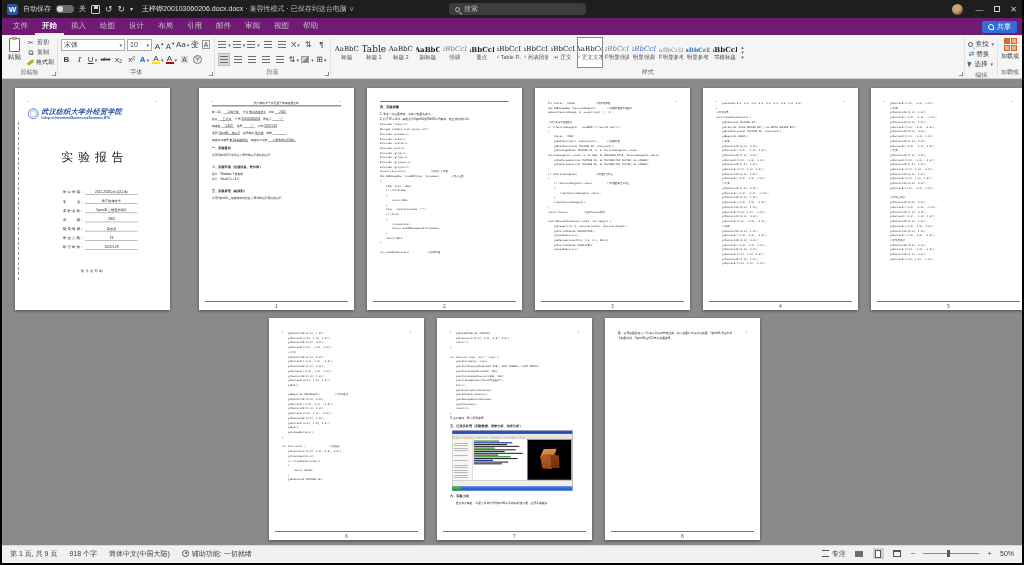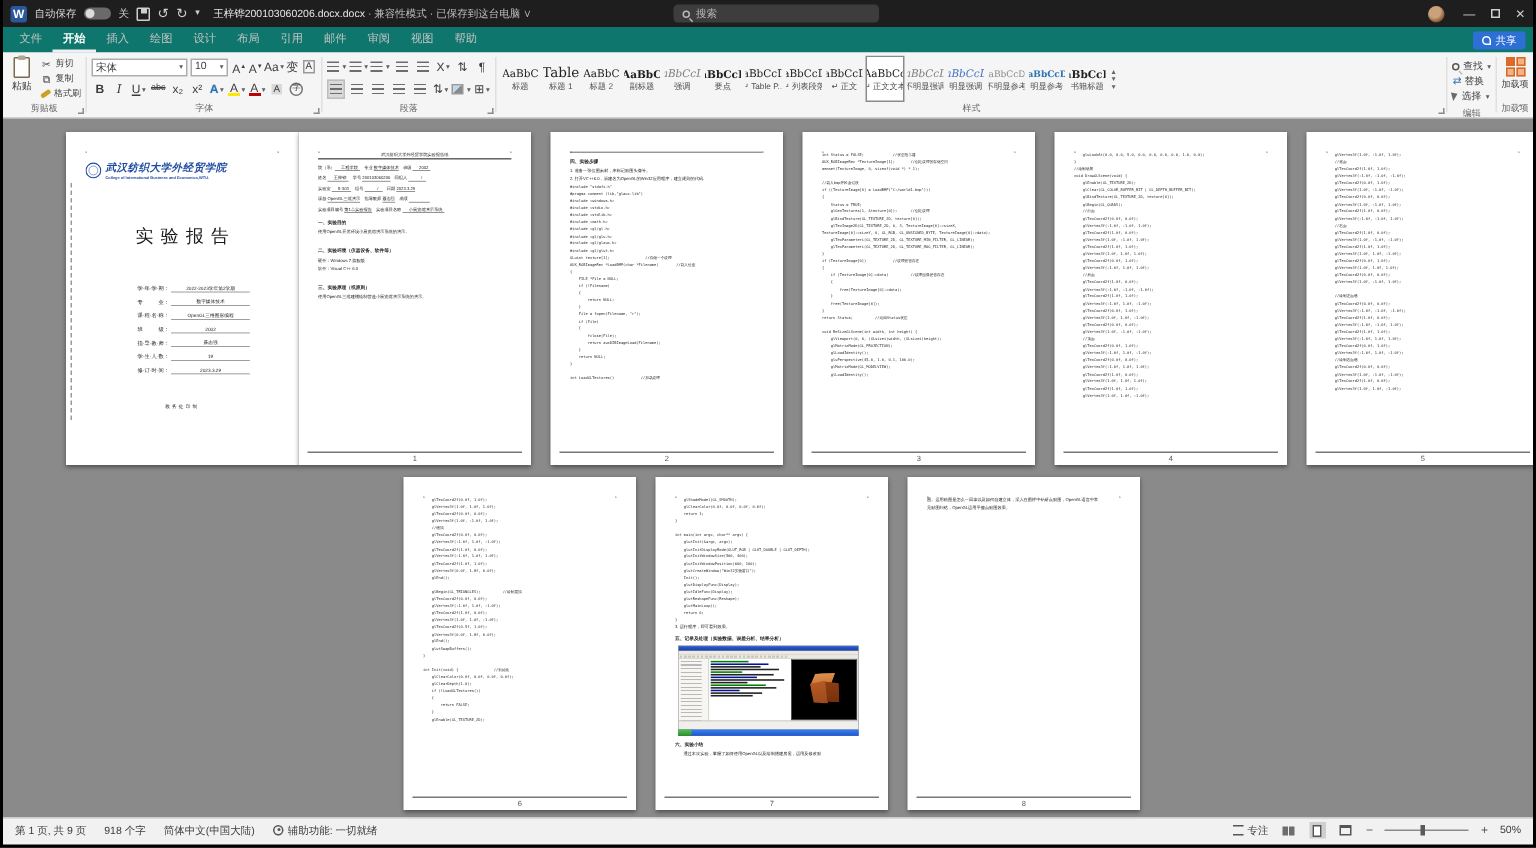--- a/index.html
+++ b/index.html
@@ -18,21 +18,21 @@
   .title-text .dim { color:#bdbdbd; }
   .searchbox { position:absolute; left:447px; top:3px; width:137px; height:12px; background:#3d3d3d; border-radius:3px; display:flex; align-items:center; gap:4px; padding-left:6px; color:#b9b9b9; font-size:7px; }
   .mag { width:5px; height:5px; border:1px solid #b9b9b9; border-radius:50%; position:relative; flex:0 0 auto; }
   .mag::after { content:""; position:absolute; left:4px; top:4px; width:3px; height:1px; background:#b9b9b9; transform:rotate(45deg); transform-origin:0 0; }
   .tb-right { position:absolute; right:0; top:0; height:18px; display:flex; align-items:center; }
   .avatar { width:11px; height:11px; border-radius:50%; background:radial-gradient(circle at 40% 35%, #caa27a 0 40%, #8a5a3a 70%, #5a3a24 100%); margin-right:8px; }
   .winbtn { width:17px; height:18px; display:flex; align-items:center; justify-content:center; color:#cfcfcf; font-size:8px; }
   .maxbox { width:6px; height:6px; border:1px solid #cfcfcf; }
 
   
-  .tabrow { position:relative; height:17px; background:#0f766e; display:flex; align-items:flex-end; padding-left:4px; }
+  .tabrow { position:relative; height:17px; background:#701a75; display:flex; align-items:flex-end; padding-left:4px; }
   .tab { font-size:7.5px; color:#c3c3c3; padding:3px 7px 4px; cursor:default; }
   .tab.active { color:#fff; font-weight:bold; border-bottom:2px solid #f0f0f0; padding-bottom:2px; }
   .share-btn { position:absolute; right:5px; bottom:2px; height:12px; background:#2e6fd6; border-radius:2px; color:#fff; font-size:7px; display:flex; align-items:center; gap:3px; padding:0 6px; }
   .share-ico { width:6px; height:6px; border:1px solid #fff; border-radius:50% 50% 0 50%; }
 
   
   .ribbon { position:relative; height:44px; background:#f5f5f5; border-bottom:1px solid #d0cfcf; display:flex; align-items:stretch; color:#3c3c3c; }
   .rgroup { display:flex; flex-direction:column; padding:2px 3px 0; }
   .rg-body { flex:1; }
   .rg-label { height:10px; font-size:6px; color:#696969; text-align:center; position:relative; white-space:nowrap; }
@@ -537,21 +537,21 @@
           <span>加载项</span>
         </div>
       </div>
       <div class="rg-label"><span>加载项</span></div>
     </div>
 
     <div class="collapse">⌃</div>
   </div>
 
   <div id="canvas">
-      <div class="page" style="left: 42px; top: 9px;">
+      <div class="page" style="left: 13px; top: 9px;">
         <div class="binding"></div>
         <div class="page-inner">
           <div class="scaled">
             <div class="logo-row">
               <div class="logo-circle"></div>
               <div>
                 <div class="logo-cn">武汉纺织大学外经贸学院</div>
                 <div class="logo-en">College of International Business and Economics,WTU.</div>
               </div>
             </div>

